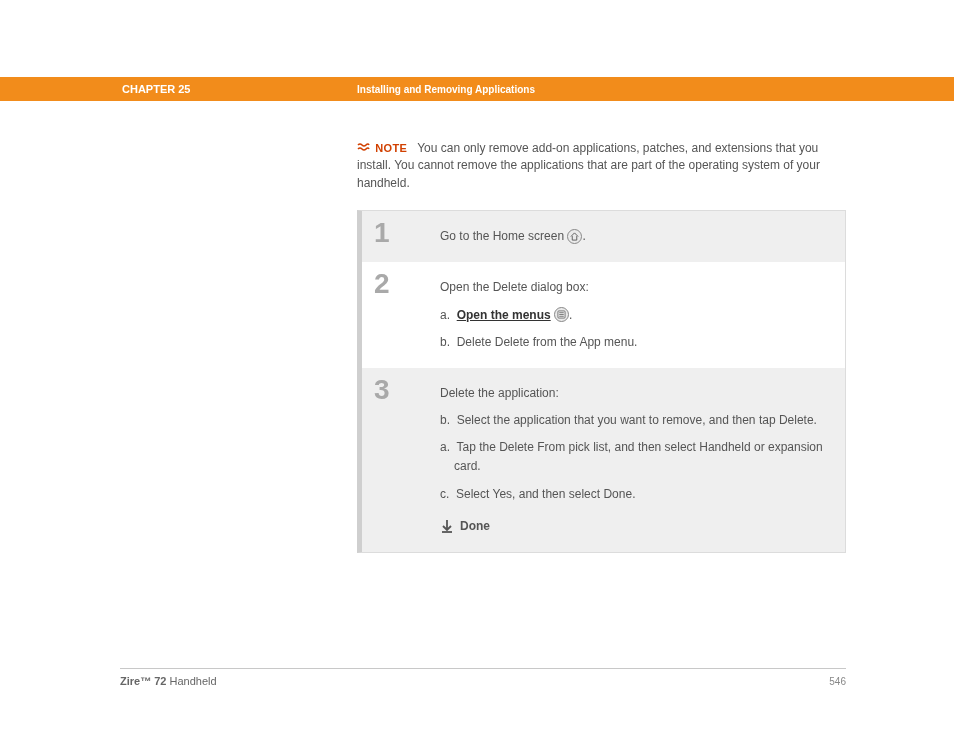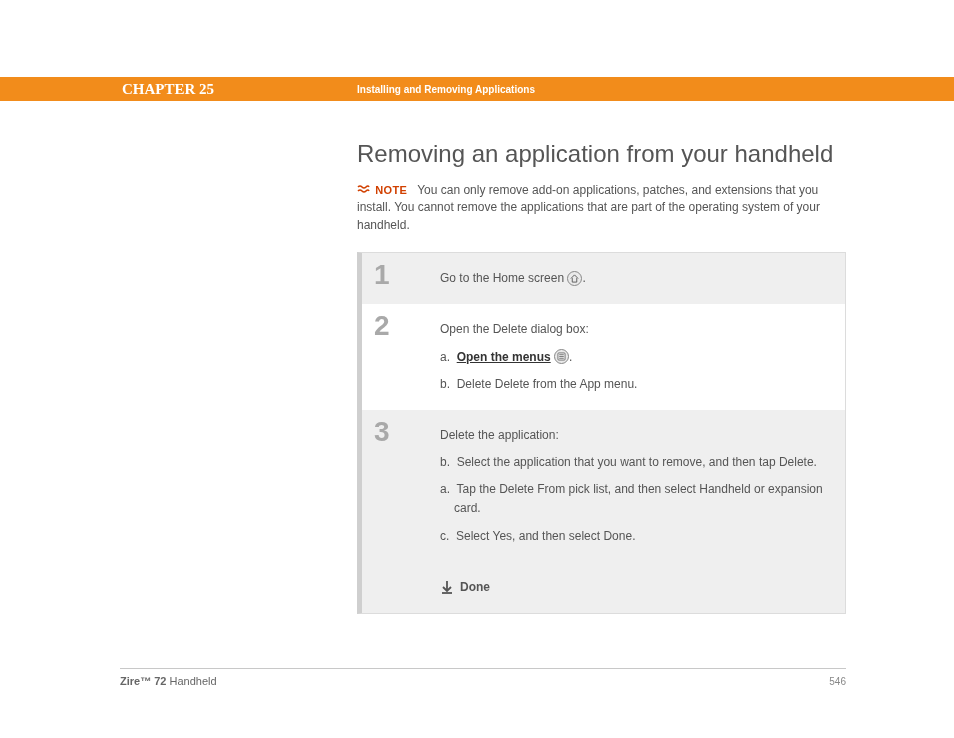--- a/index.html
+++ b/index.html
@@ -18,23 +18,22 @@
     right: 0;
     height: 24px;
     background: #f28c1b;
     display: flex;
     align-items: center;
     padding-left: 122px;
   }
   .chapter-label {
     color: #ffffff;
     font-weight: bold;
-    font-size: 15px;
+    font-size: 11px;
     width: 235px;
-    font-family: Liberation Serif, serif;
   }
   .chapter-title {
     color: #ffffff;
     font-weight: bold;
     font-size: 10px;
   }
   .content {
     position: absolute;
     top: 140px;
     left: 357px;
@@ -121,21 +120,21 @@
     top: 2px;
     left: 2px;
   }
   .link-underline {
     font-weight: bold;
     text-decoration: underline;
     color: #333333;
     text-align: center;
   }
   .done-row {
-    margin-top: 32px;
+    margin-top: 13px;
     display: flex;
     align-items: center;
     gap: 6px;
   }
   .done-icon {
     width: 14px;
     height: 14px;
   }
   .done-label {
     font-weight: bold;
@@ -165,21 +164,20 @@
 </style>
 </head>
 <body>
 
 <div class="header-bar">
   <div class="chapter-label">CHAPTER 25</div>
   <div class="chapter-title">Installing and Removing Applications</div>
 </div>
 
 <div class="content">
-  <h1 class="page-title">Removing an application from your handheld</h1>
 
   <p class="note-block">
     <span class="note-icon">
       <svg viewBox="0 0 13 13">
           <path d="M1 3 Q3 1 5 3 Q7 5 9 3 Q11 1 12 3 M1 7 Q3 5 5 7 Q7 9 9 7 Q11 5 12 7" stroke="#d14000" stroke-width="1.6" fill="none"></path>
         </svg>
     </span>
     <span class="note-label">NOTE</span>
     &nbsp;&nbsp;<span>You can only remove add-on applications, patches, and extensions that you install. You cannot remove the applications that are part of the operating system of your handheld.</span>
   </p>

